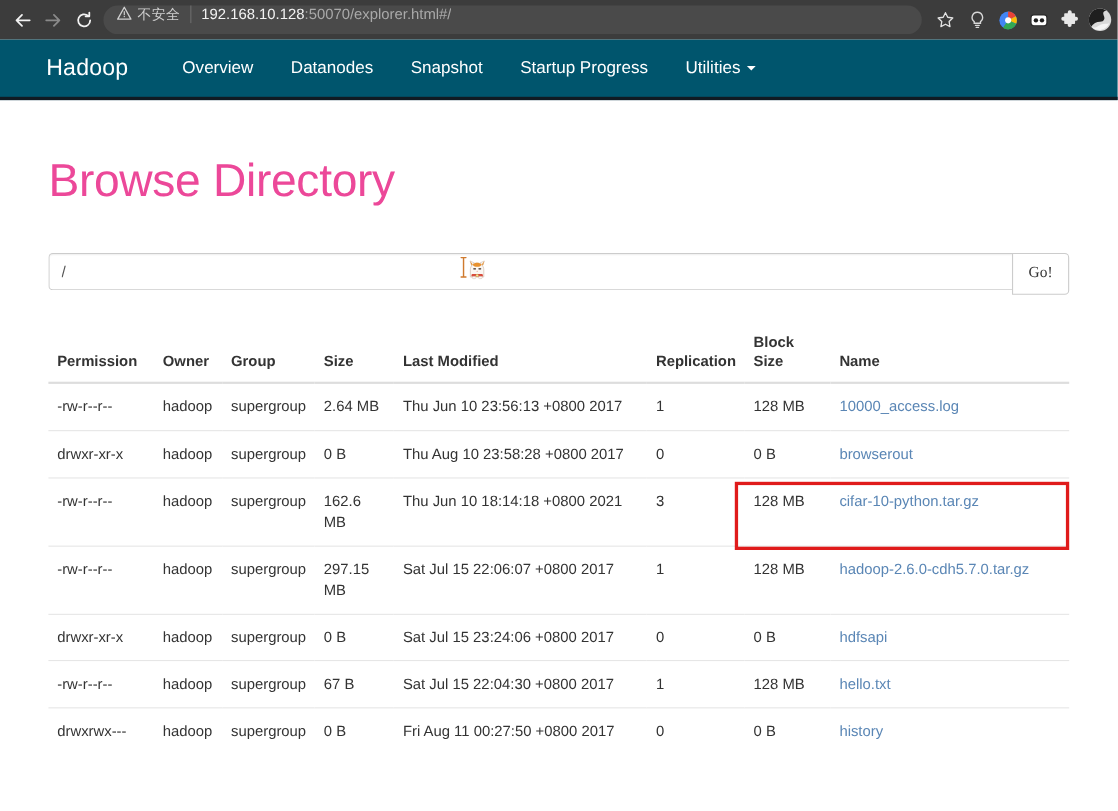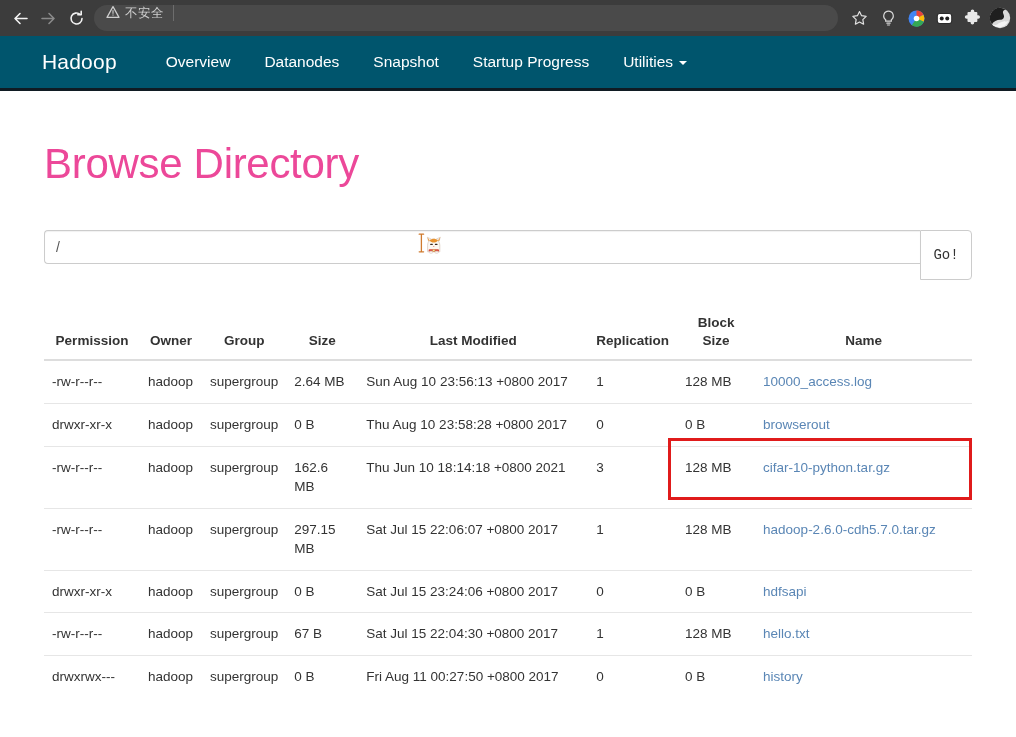--- a/index.html
+++ b/index.html
@@ -138,39 +138,39 @@
     padding: 0 11px;
     font-size: 14px;
     color: #555555;
     font-family: "Liberation Sans", sans-serif;
     background: #ffffff;
     outline: none;
     box-shadow: inset 0 1px 1px rgba(0,0,0,.06);
   }
   .go-btn {
     width: 52px;
-    height: 50px;
+    height: 38px;
     border: 1px solid #cccccc;
     border-radius: 0 4px 4px 0;
     background: #ffffff;
     font-size: 14px;
     color: #333333;
-    font-family: Liberation Mono, monospace;
+    font-family: Liberation Serif, serif;
     cursor: pointer;
   }
 
   
   .fs-table {
     width: 100%;
     border-collapse: collapse;
     margin-top: 26px;
     font-size: 13.5px;
   }
   .fs-table thead th {
-    text-align: center;
+    text-align: left;
     font-weight: bold;
     color: #333333;
     font-size: 13.5px;
     padding: 8px 8px 9px 8px;
     border-bottom: 2px solid #dddddd;
     vertical-align: bottom;
     line-height: 1.35;
   }
   .fs-table tbody td {
     padding: 11px 8px 11px 8px;
@@ -242,20 +242,21 @@
   <div class="omnibox">
     <span class="warn-icon">
       <svg width="14" height="14" viewBox="0 0 14 14" aria-hidden="true">
         <path d="M7 1.6 13 12.4H1z" fill="none" stroke="#cfcfcf" stroke-width="1.2" stroke-linejoin="round"></path>
         <rect x="6.45" y="5.2" width="1.1" height="3.6" fill="#cfcfcf"></rect>
         <rect x="6.45" y="9.5" width="1.1" height="1.1" fill="#cfcfcf"></rect>
       </svg>
     </span>
     <span class="not-secure">不安全</span>
     <span class="omni-sep"></span>
+    <span class="url-text"><span class="url-host">192.168.10.128</span><span class="url-rest">:50070/explorer.html#/</span></span>
   </div>
 
   <div class="star-btn">
     <svg width="17" height="17" viewBox="0 0 20 20" aria-hidden="true">
       <path d="M10 1.8l2.42 4.9 5.42.79-3.92 3.82.93 5.4L10 14.16l-4.85 2.55.93-5.4L2.16 7.49l5.42-.79z" fill="none" stroke="#e3e3e3" stroke-width="1.4" stroke-linejoin="round"></path>
     </svg>
   </div>
 
   <div class="ext-icons">
     <div class="ext-icon">
@@ -329,21 +330,21 @@
         <th class="col-block">Block Size</th>
         <th class="col-name">Name</th>
       </tr>
     </thead>
     <tbody>
         <tr>
           <td class="col-perm">-rw-r--r--</td>
           <td class="col-owner">hadoop</td>
           <td class="col-group">supergroup</td>
           <td class="col-size">2.64 MB</td>
-          <td class="col-mod">Sun Aug 10 23:56:13 +0800 2017</td>
+          <td class="col-mod">Thu Jun 10 23:56:13 +0800 2017</td>
           <td class="col-repl">1</td>
           <td class="col-block">128 MB</td>
           <td class="col-name"><a class="file-link" href="#">10000_access.log</a></td>
         </tr>
         <tr>
           <td class="col-perm">drwxr-xr-x</td>
           <td class="col-owner">hadoop</td>
           <td class="col-group">supergroup</td>
           <td class="col-size">0 B</td>
           <td class="col-mod">Thu Aug 10 23:58:28 +0800 2017</td>

